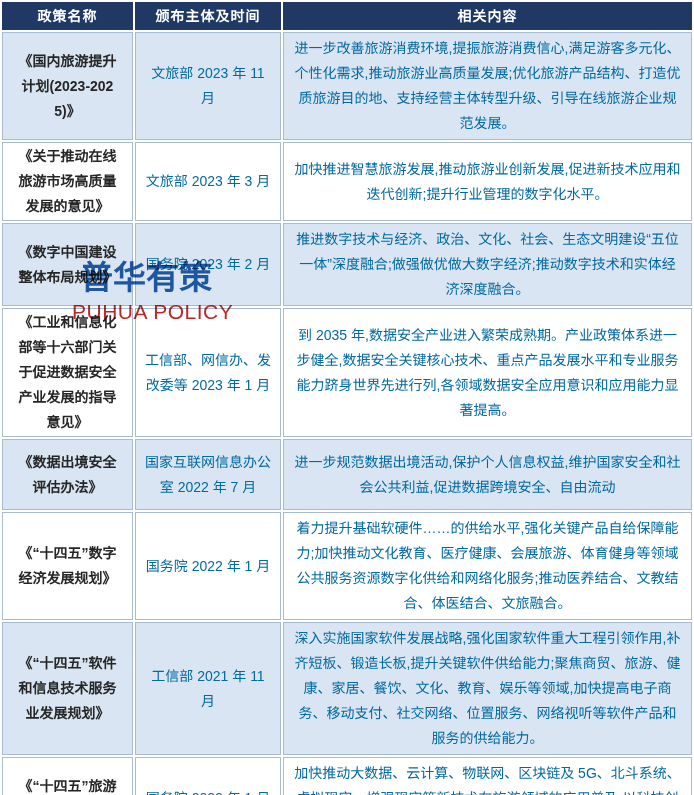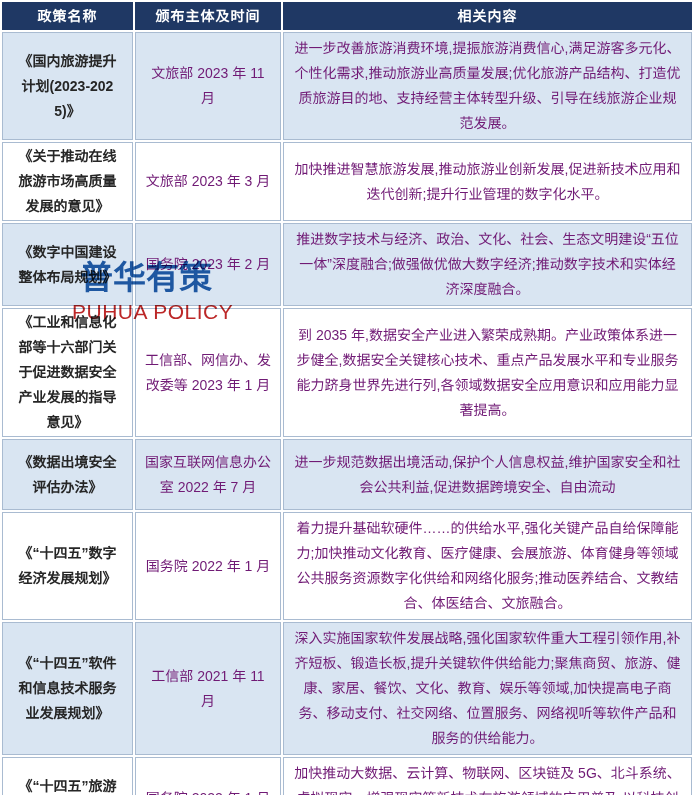--- a/index.html
+++ b/index.html
@@ -39,21 +39,21 @@
     border: 1px solid #1F3864;
     color: #ffffff;
     font-weight: bold;
     height: 20px;
     line-height: 20px;
     letter-spacing: 1px;
   }
   tbody td {
     border: 1px solid #A9BBD1;
     background: #ffffff;
-    color: #701a75;
+    color: #0369a1;
   }
   tbody tr.alt td {
     background: #D9E5F2;
   }
   td.name-cell {
     font-weight: bold;
     color: #262626;
     padding: 1px 9px;
   }
   td.content-cell {

